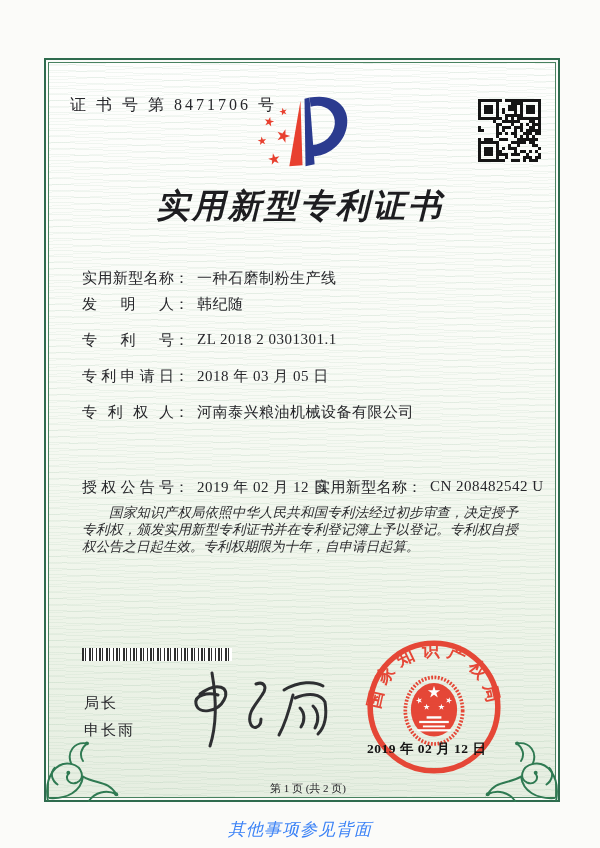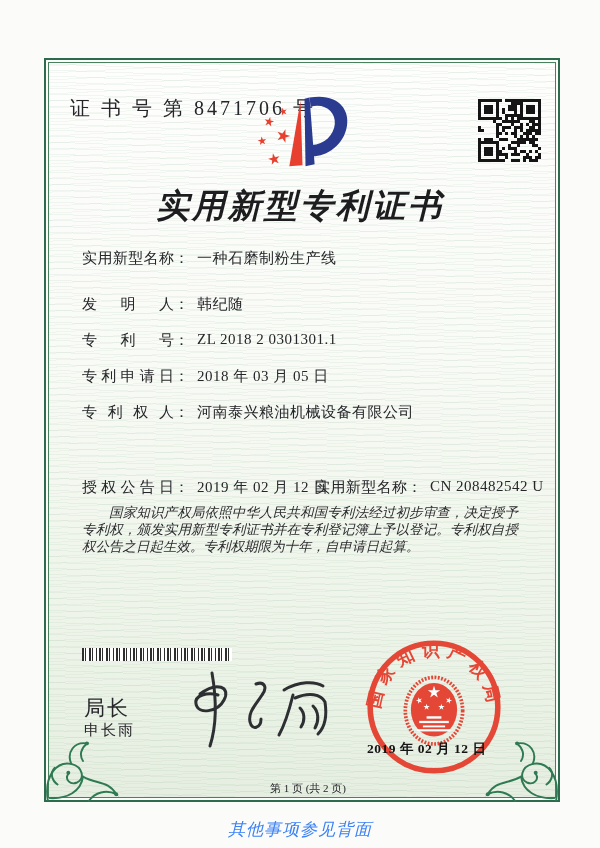--- a/index.html
+++ b/index.html
@@ -13,49 +13,49 @@
     position:absolute;left:44px;top:58px;width:516px;height:744px;
     border:2px solid #2e6b4e;padding:2px;box-sizing:border-box;
   }
   .frame-inner{
     width:100%;height:100%;box-sizing:border-box;border:1px solid #48815f;
     background:
       repeating-linear-gradient(2deg,  rgba(120,170,135,0.10) 0 1px, rgba(255,255,255,0) 1px 6px),
       repeating-linear-gradient(-3deg, rgba(120,170,135,0.08) 0 1px, rgba(255,255,255,0) 1px 7px),
       linear-gradient(180deg,#fefefd 0%,#f9fbf6 40%,#eef4e9 75%,#e6eee1 100%);
   }
-  .cert-no{position:absolute;left:70px;top:95px;font-size:20px;letter-spacing:3px;z-index:3;}
+  .cert-no{position:absolute;left:70px;top:95px;font-size:16px;letter-spacing:3px;z-index:3;}
   .logo{position:absolute;left:256px;top:92px;width:96px;height:84px;z-index:3;}
   .qr{position:absolute;left:478px;top:99px;width:63px;height:63px;z-index:3;}
   .title{
     position:absolute;left:0;top:184px;width:100%;text-align:center;
     font-size:33px;font-weight:700;letter-spacing:3px;color:#1d1d20;z-index:3;font-style:italic;
   }
   .row{position:absolute;left:82px;width:440px;font-size:15px;white-space:nowrap;z-index:3;}
-  .r1{top:249px}.r2{top:295px}.r3{top:331px}.r4{top:367px}.r5{top:403px}
+  .r1{top:269px}.r2{top:295px}.r3{top:331px}.r4{top:367px}.r5{top:403px}
   .r6{top:439px;white-space:normal;display:flex;}
   .r7{top:478px}
   .flabel{display:inline-block;width:92px;text-align:justify;text-align-last:justify;vertical-align:top;}
   .colon{display:inline-block;vertical-align:top;}
   .fvalue{display:inline-block;margin-left:8px;vertical-align:top;letter-spacing:0.5px;}
   .addr-val{width:330px;line-height:21px;}
   .pair2{position:absolute;left:233px;top:0;}
   .paras{
     position:absolute;left:82px;top:504px;width:436px;z-index:3;
     font-size:13.5px;line-height:17px;text-align:justify;font-style:italic;color:#2b2b2e;
   }
   .paras p{margin:0 0 4px 0;text-indent:2em;}
   .barcode{
     position:absolute;left:82px;top:648px;width:150px;height:13px;z-index:3;
     background:repeating-linear-gradient(90deg,
       #2e2e2e 0 2px,#fff 2px 3px,#2e2e2e 3px 4px,#fff 4px 7px,
       #2e2e2e 7px 9px,#fff 9px 10px,#2e2e2e 10px 11px,#fff 11px 14px,
       #2e2e2e 14px 15px,#fff 15px 17px);
   }
-  .director-title{position:absolute;left:84px;top:694px;font-size:21px;letter-spacing:2px;z-index:3;}
+  .director-title{position:absolute;left:84px;top:694px;font-size:15px;letter-spacing:2px;z-index:3;}
   .director-name{position:absolute;left:84px;top:721px;font-size:15px;letter-spacing:2px;z-index:3;}
   .signature{position:absolute;left:172px;top:668px;width:160px;height:85px;z-index:4;}
   .seal{position:absolute;left:360px;top:633px;width:148px;height:148px;z-index:4;opacity:0.93;}
   .seal-date{
     position:absolute;left:367px;top:740px;width:140px;z-index:5;
     font-size:13.5px;font-weight:700;color:#141414;letter-spacing:0.5px;white-space:nowrap;
   }
   .page-info{position:absolute;left:8px;top:781px;width:100%;text-align:center;font-size:11px;z-index:3;}
   .footer-note{
     position:absolute;left:0;top:818px;width:100%;text-align:center;
@@ -373,21 +373,21 @@
   <div class="row r3">
     <span class="flabel">专利号</span><span class="colon">：</span><span class="fvalue">ZL 2018 2 0301301.1</span>
   </div>
   <div class="row r4">
     <span class="flabel">专利申请日</span><span class="colon">：</span><span class="fvalue">2018 年 03 月 05 日</span>
   </div>
   <div class="row r5">
     <span class="flabel">专利权人</span><span class="colon">：</span><span class="fvalue">河南泰兴粮油机械设备有限公司</span>
   </div>
   <div class="row r7">
-    <span class="flabel">授权公告日</span><span class="colon">：</span><span class="fvalue">2019 年 02 月 12 日</span>
+    <span class="flabel">授权公告号</span><span class="colon">：</span><span class="fvalue">2019 年 02 月 12 日</span>
     <span class="pair2">
       <span class="flabel">实用新型名称</span><span class="colon">：</span><span class="fvalue">CN 208482542 U</span>
     </span>
   </div>
 
   <div class="paras">
     <p>国家知识产权局依照中华人民共和国专利法经过初步审查，决定授予专利权，颁发实用新型专利证书并在专利登记簿上予以登记。专利权自授权公告之日起生效。专利权期限为十年，自申请日起算。</p>
   </div>
 
   <div class="barcode"></div>

